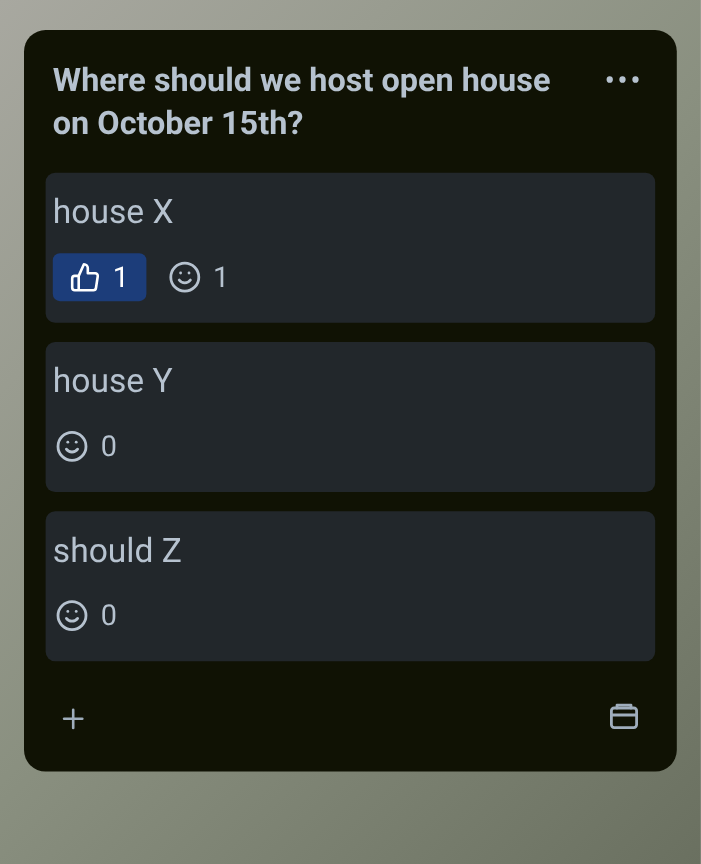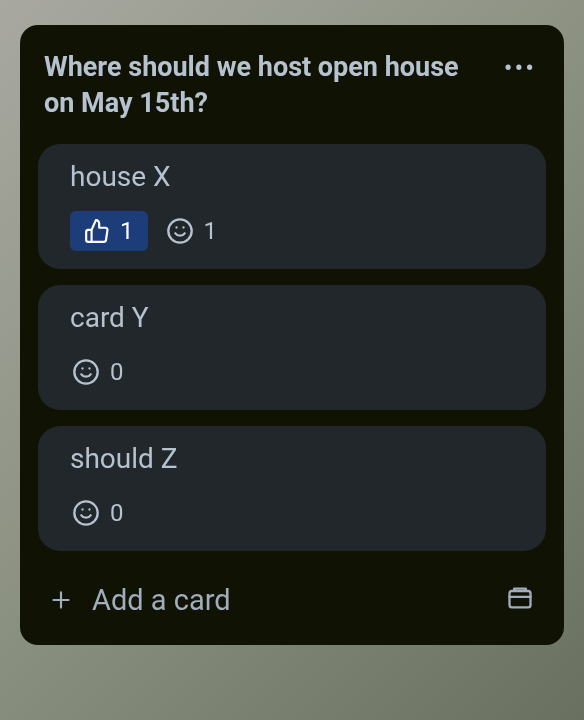--- a/index.html
+++ b/index.html
@@ -38,22 +38,22 @@
       color: #b6c2cf;
       font-size: 26px;
       letter-spacing: 2px;
       cursor: pointer;
       padding: 0 4px;
       line-height: 1;
       margin-top: 6px;
     }
     .card {
       background: #22272b;
-      border-radius: 22px;
-      padding: 16px 22px 18px 32px;
+      border-radius: 8px;
+      padding: 16px 22px 18px 6px;
       margin-bottom: 16px;
     }
     .card-title {
       color: #b6c2cf;
       font-size: 28px;
       font-weight: 400;
       margin-bottom: 18px;
     }
     .reactions-row {
       display: flex;
@@ -112,21 +112,21 @@
       padding: 6px;
       display: inline-flex;
     }
   </style>
 </head>
 <body>
 
 <div class="list-container">
 
   <div class="list-header">
-    <h2 class="list-title">Where should we host open house on May 15th?</h2>
+    <h2 class="list-title">Where should we host open house on October 15th?</h2>
     <div class="more-button">
       <span>•••</span>
     </div>
   </div>
 
   <div class="card">
     <div class="card-title">house X</div>
     <div class="reactions-row">
       <div class="reaction-chip active">
         <span class="reaction-icon">
@@ -144,21 +144,21 @@
             <line x1="9" y1="9" x2="9.01" y2="9"></line>
             <line x1="15" y1="9" x2="15.01" y2="9"></line>
           </svg>
         </span>
         <span class="reaction-count">1</span>
       </div>
     </div>
   </div>
 
   <div class="card">
-    <div class="card-title">card Y</div>
+    <div class="card-title">house Y</div>
     <div class="reactions-row">
       <div class="reaction-chip plain">
         <span class="reaction-icon">
           <svg width="28" height="28" viewBox="0 0 24 24" fill="none" stroke="#b6c2cf" stroke-width="2" stroke-linecap="round" stroke-linejoin="round">
             <circle cx="12" cy="12" r="10"></circle>
             <path d="M8 14s1.5 2 4 2 4-2 4-2"></path>
             <line x1="9" y1="9" x2="9.01" y2="9"></line>
             <line x1="15" y1="9" x2="15.01" y2="9"></line>
           </svg>
         </span>
@@ -185,21 +185,20 @@
   </div>
 
   <div class="list-footer">
     <div class="add-card-button">
       <span class="plus-icon">
         <svg width="26" height="26" viewBox="0 0 24 24" fill="none" stroke="#9fadbc" stroke-width="2" stroke-linecap="round">
           <line x1="12" y1="5" x2="12" y2="19"></line>
           <line x1="5" y1="12" x2="19" y2="12"></line>
         </svg>
       </span>
-      <span>Add a card</span>
     </div>
     <div class="template-button">
       <span>
         <svg width="28" height="28" viewBox="0 0 24 24" fill="none" stroke="#9fadbc" stroke-width="2" stroke-linecap="round" stroke-linejoin="round">
           <rect x="3" y="6" width="18" height="14" rx="2"></rect>
           <path d="M7 6V4h10v2"></path>
           <line x1="3" y1="11" x2="21" y2="11"></line>
         </svg>
       </span>
     </div>

